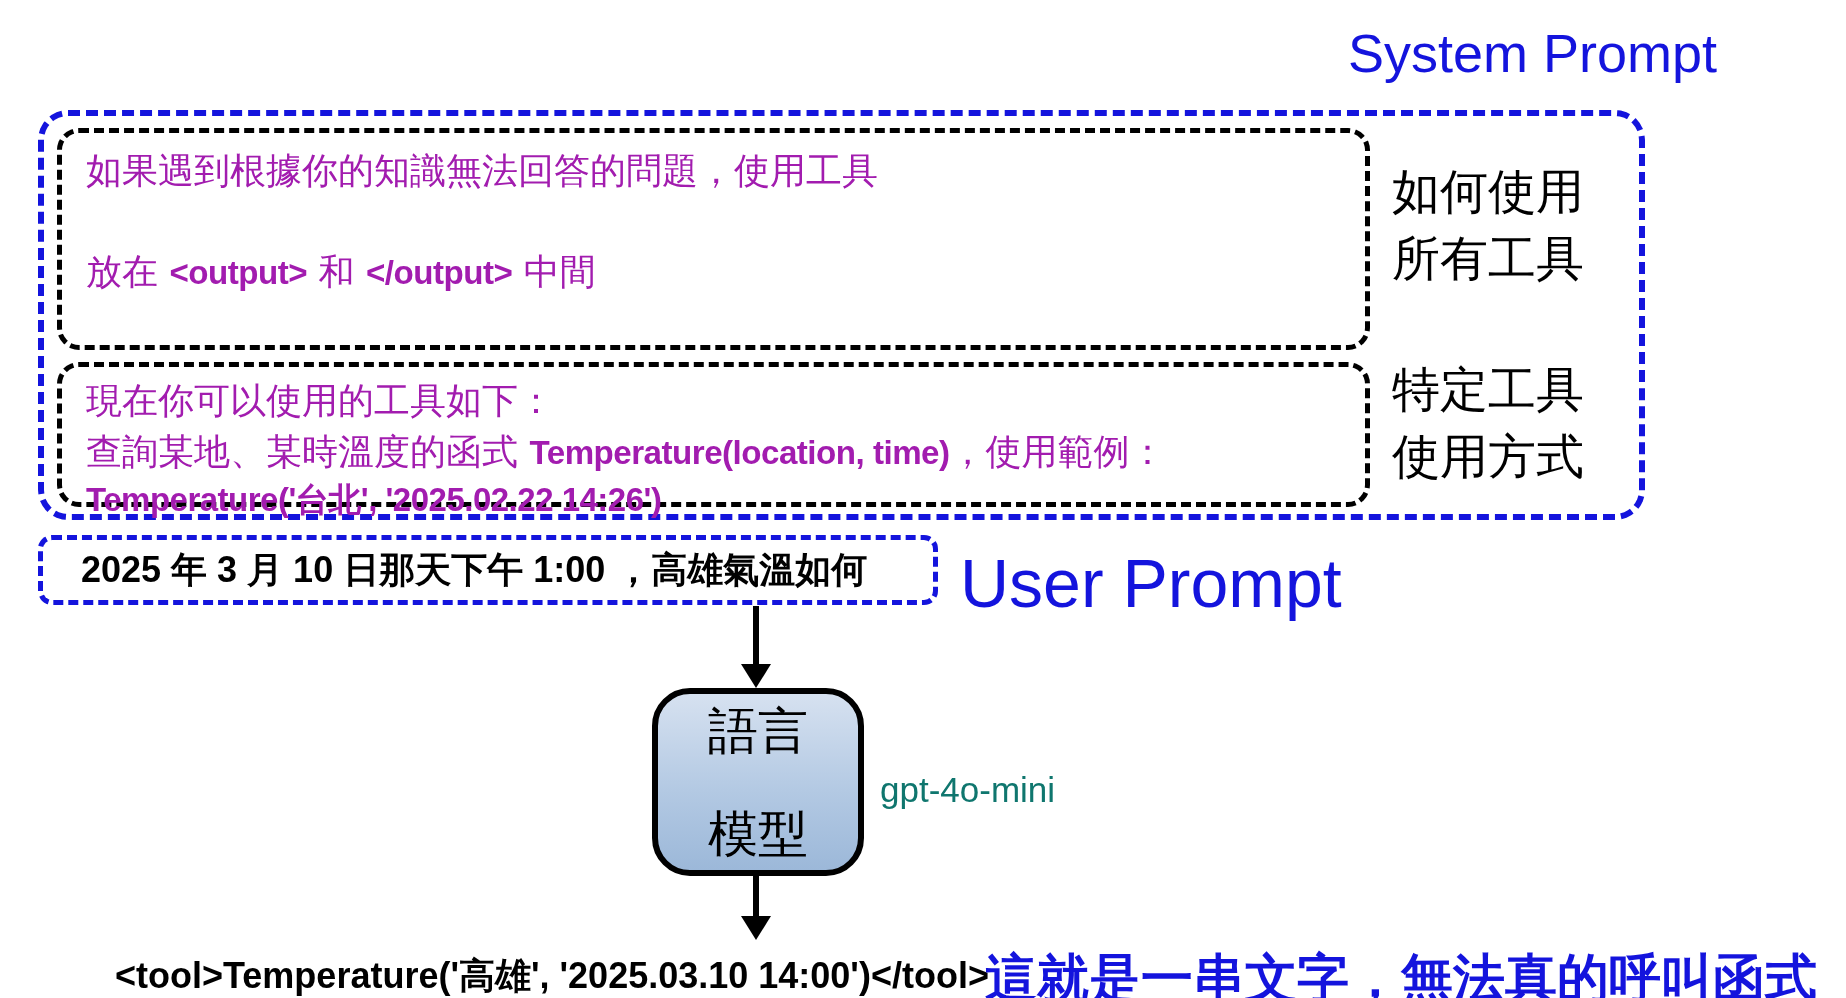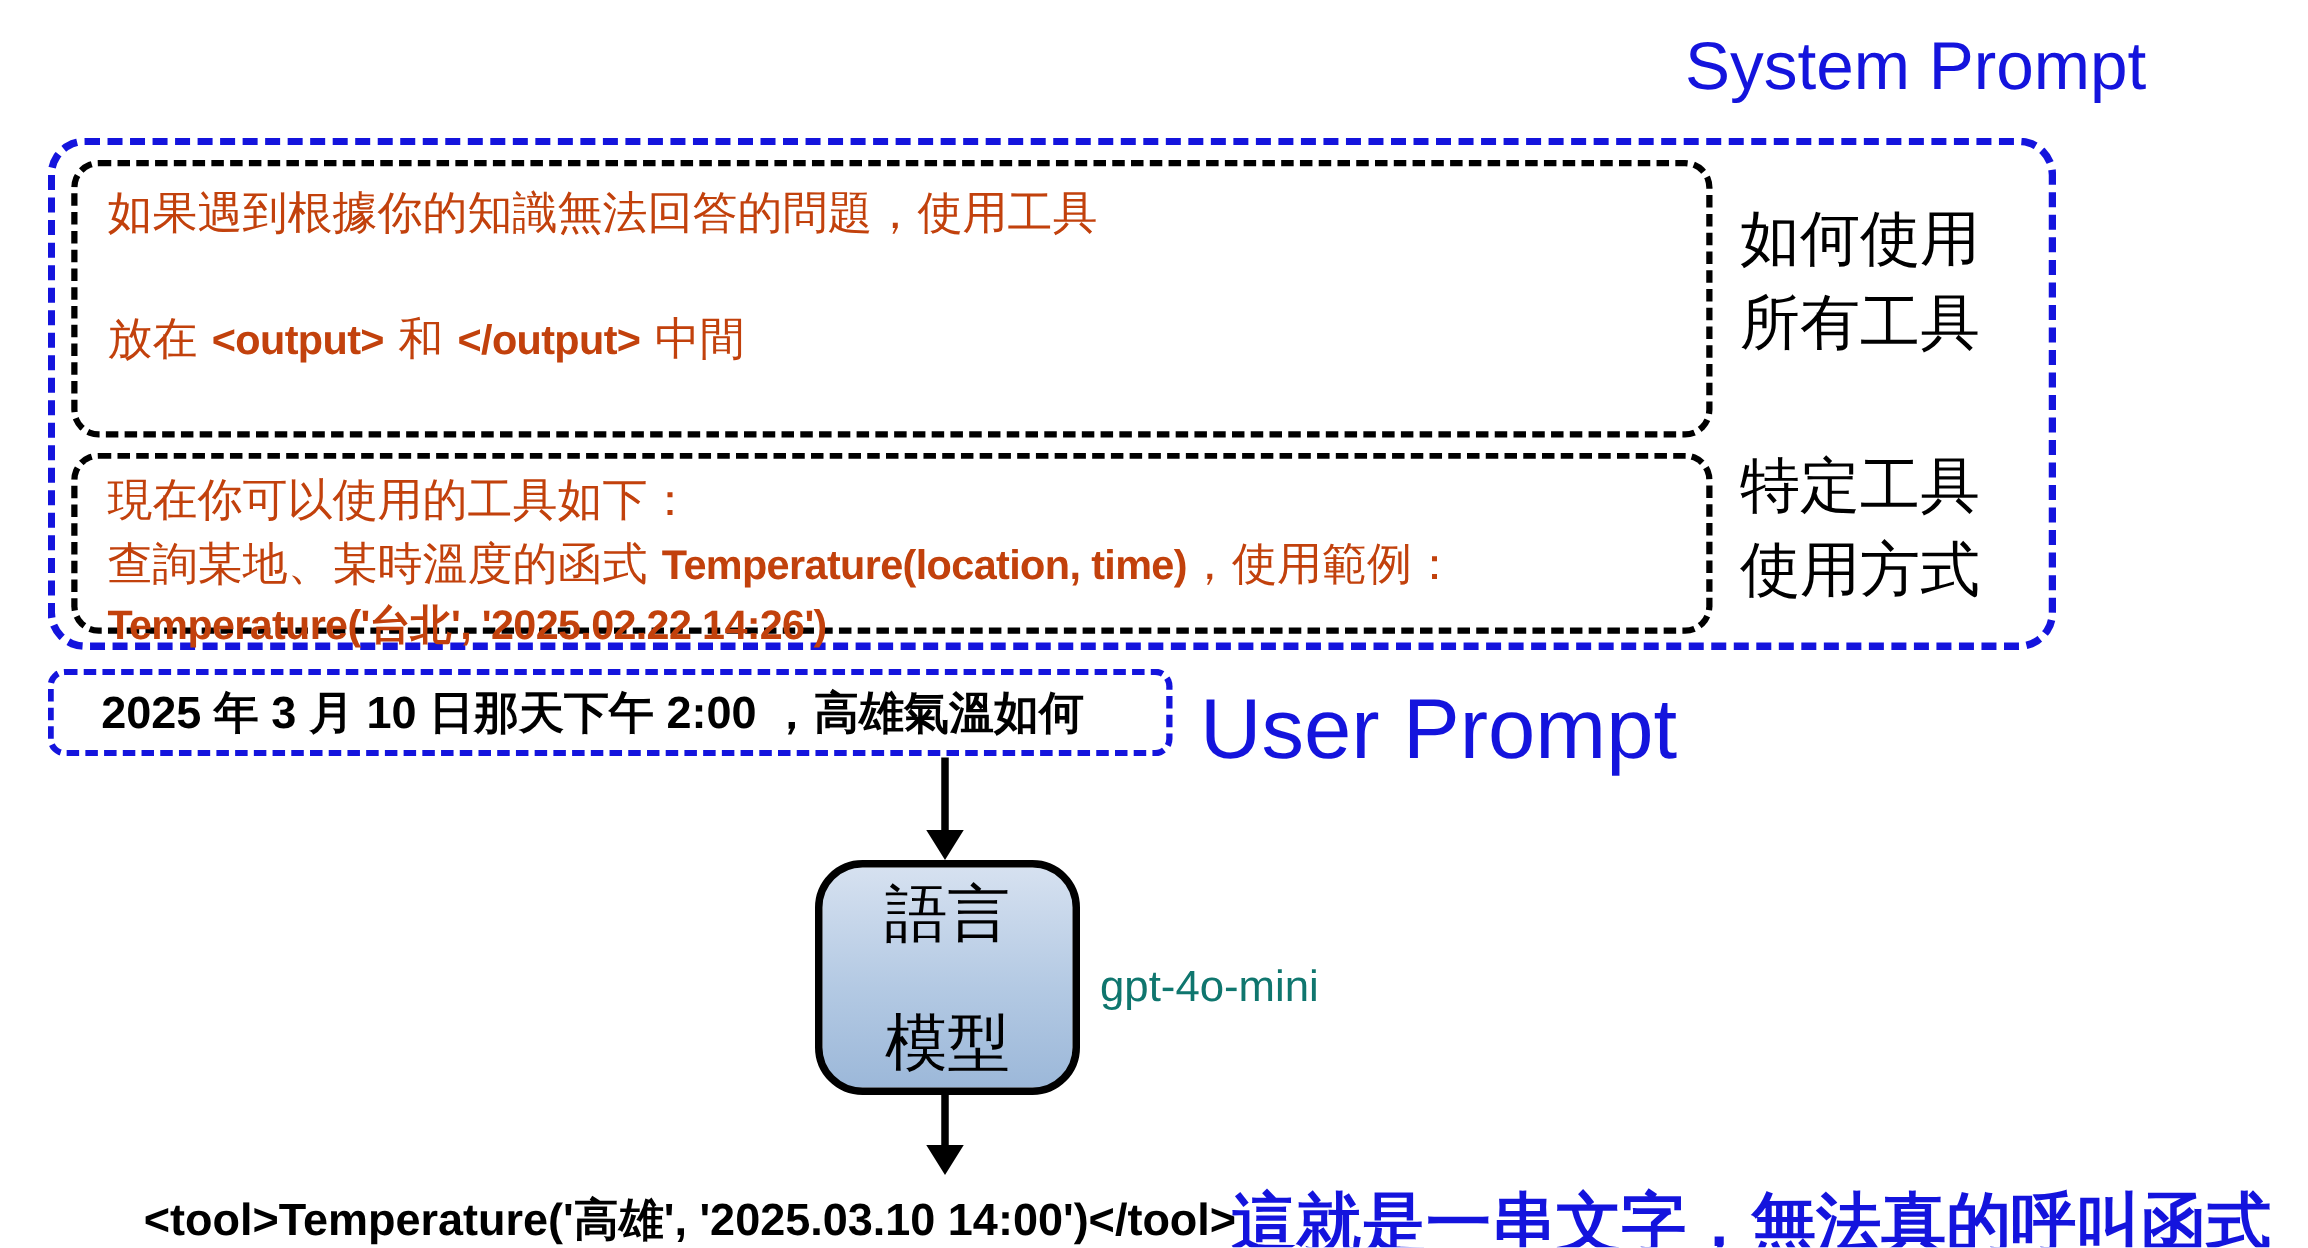--- a/index.html
+++ b/index.html
@@ -14,21 +14,21 @@
     color:#1414dd; font-family:"Liberation Sans", sans-serif;
     font-weight:400; white-space:nowrap;
   }
 
   
   .frame-blue  { border:6px dashed #1414dd; border-radius:30px; box-sizing:border-box; }
   .frame-black { border:5px dashed #000000; border-radius:22px; box-sizing:border-box; background:#ffffff; }
   .frame-user  { border:5px dashed #1414dd; border-radius:14px; box-sizing:border-box; }
 
   
-  .box-text { font-size:36px; line-height:1.42; color:#c2410c; }
+  .box-text { font-size:36px; line-height:1.42; color:#a21caf; }
   .box-text p { margin:0; }
   .code {
     font-family:"Liberation Sans", sans-serif; font-weight:700;
     font-size:0.92em; letter-spacing:-0.5px;
   }
 
   .side-label { font-size:48px; line-height:1.4; color:#000; white-space:nowrap; }
 
   
   .arrow { display:flex; flex-direction:column; align-items:center; }
@@ -88,21 +88,21 @@
   <div class="abs side-label" style="left:1392px; top:158px;">
     <div>如何使用</div>
     <div>所有工具</div>
   </div>
   <div class="abs side-label" style="left:1392px; top:356px;">
     <div>特定工具</div>
     <div>使用方式</div>
   </div>
 
   <div class="abs frame-user" style="left:38px; top:535px; width:900px; height:70px; display:flex; align-items:center; padding-left:38px;">
-    <span class="user-text">2025 年 3 月 10 日那天下午 2:00 ，高雄氣溫如何</span>
+    <span class="user-text">2025 年 3 月 10 日那天下午 1:00 ，高雄氣溫如何</span>
   </div>
   <div class="abs blue-heading" style="left:960px; top:544px; font-size:68px;">User Prompt</div>
 
   <div class="abs arrow" style="left:741px; top:606px; width:30px;">
     <div class="arrow-shaft" style="height:58px;"></div>
     <div class="arrow-head"></div>
   </div>
 
   <div class="abs model-box" style="left:652px; top:688px; width:212px; height:188px;">
     <div>語言</div>

